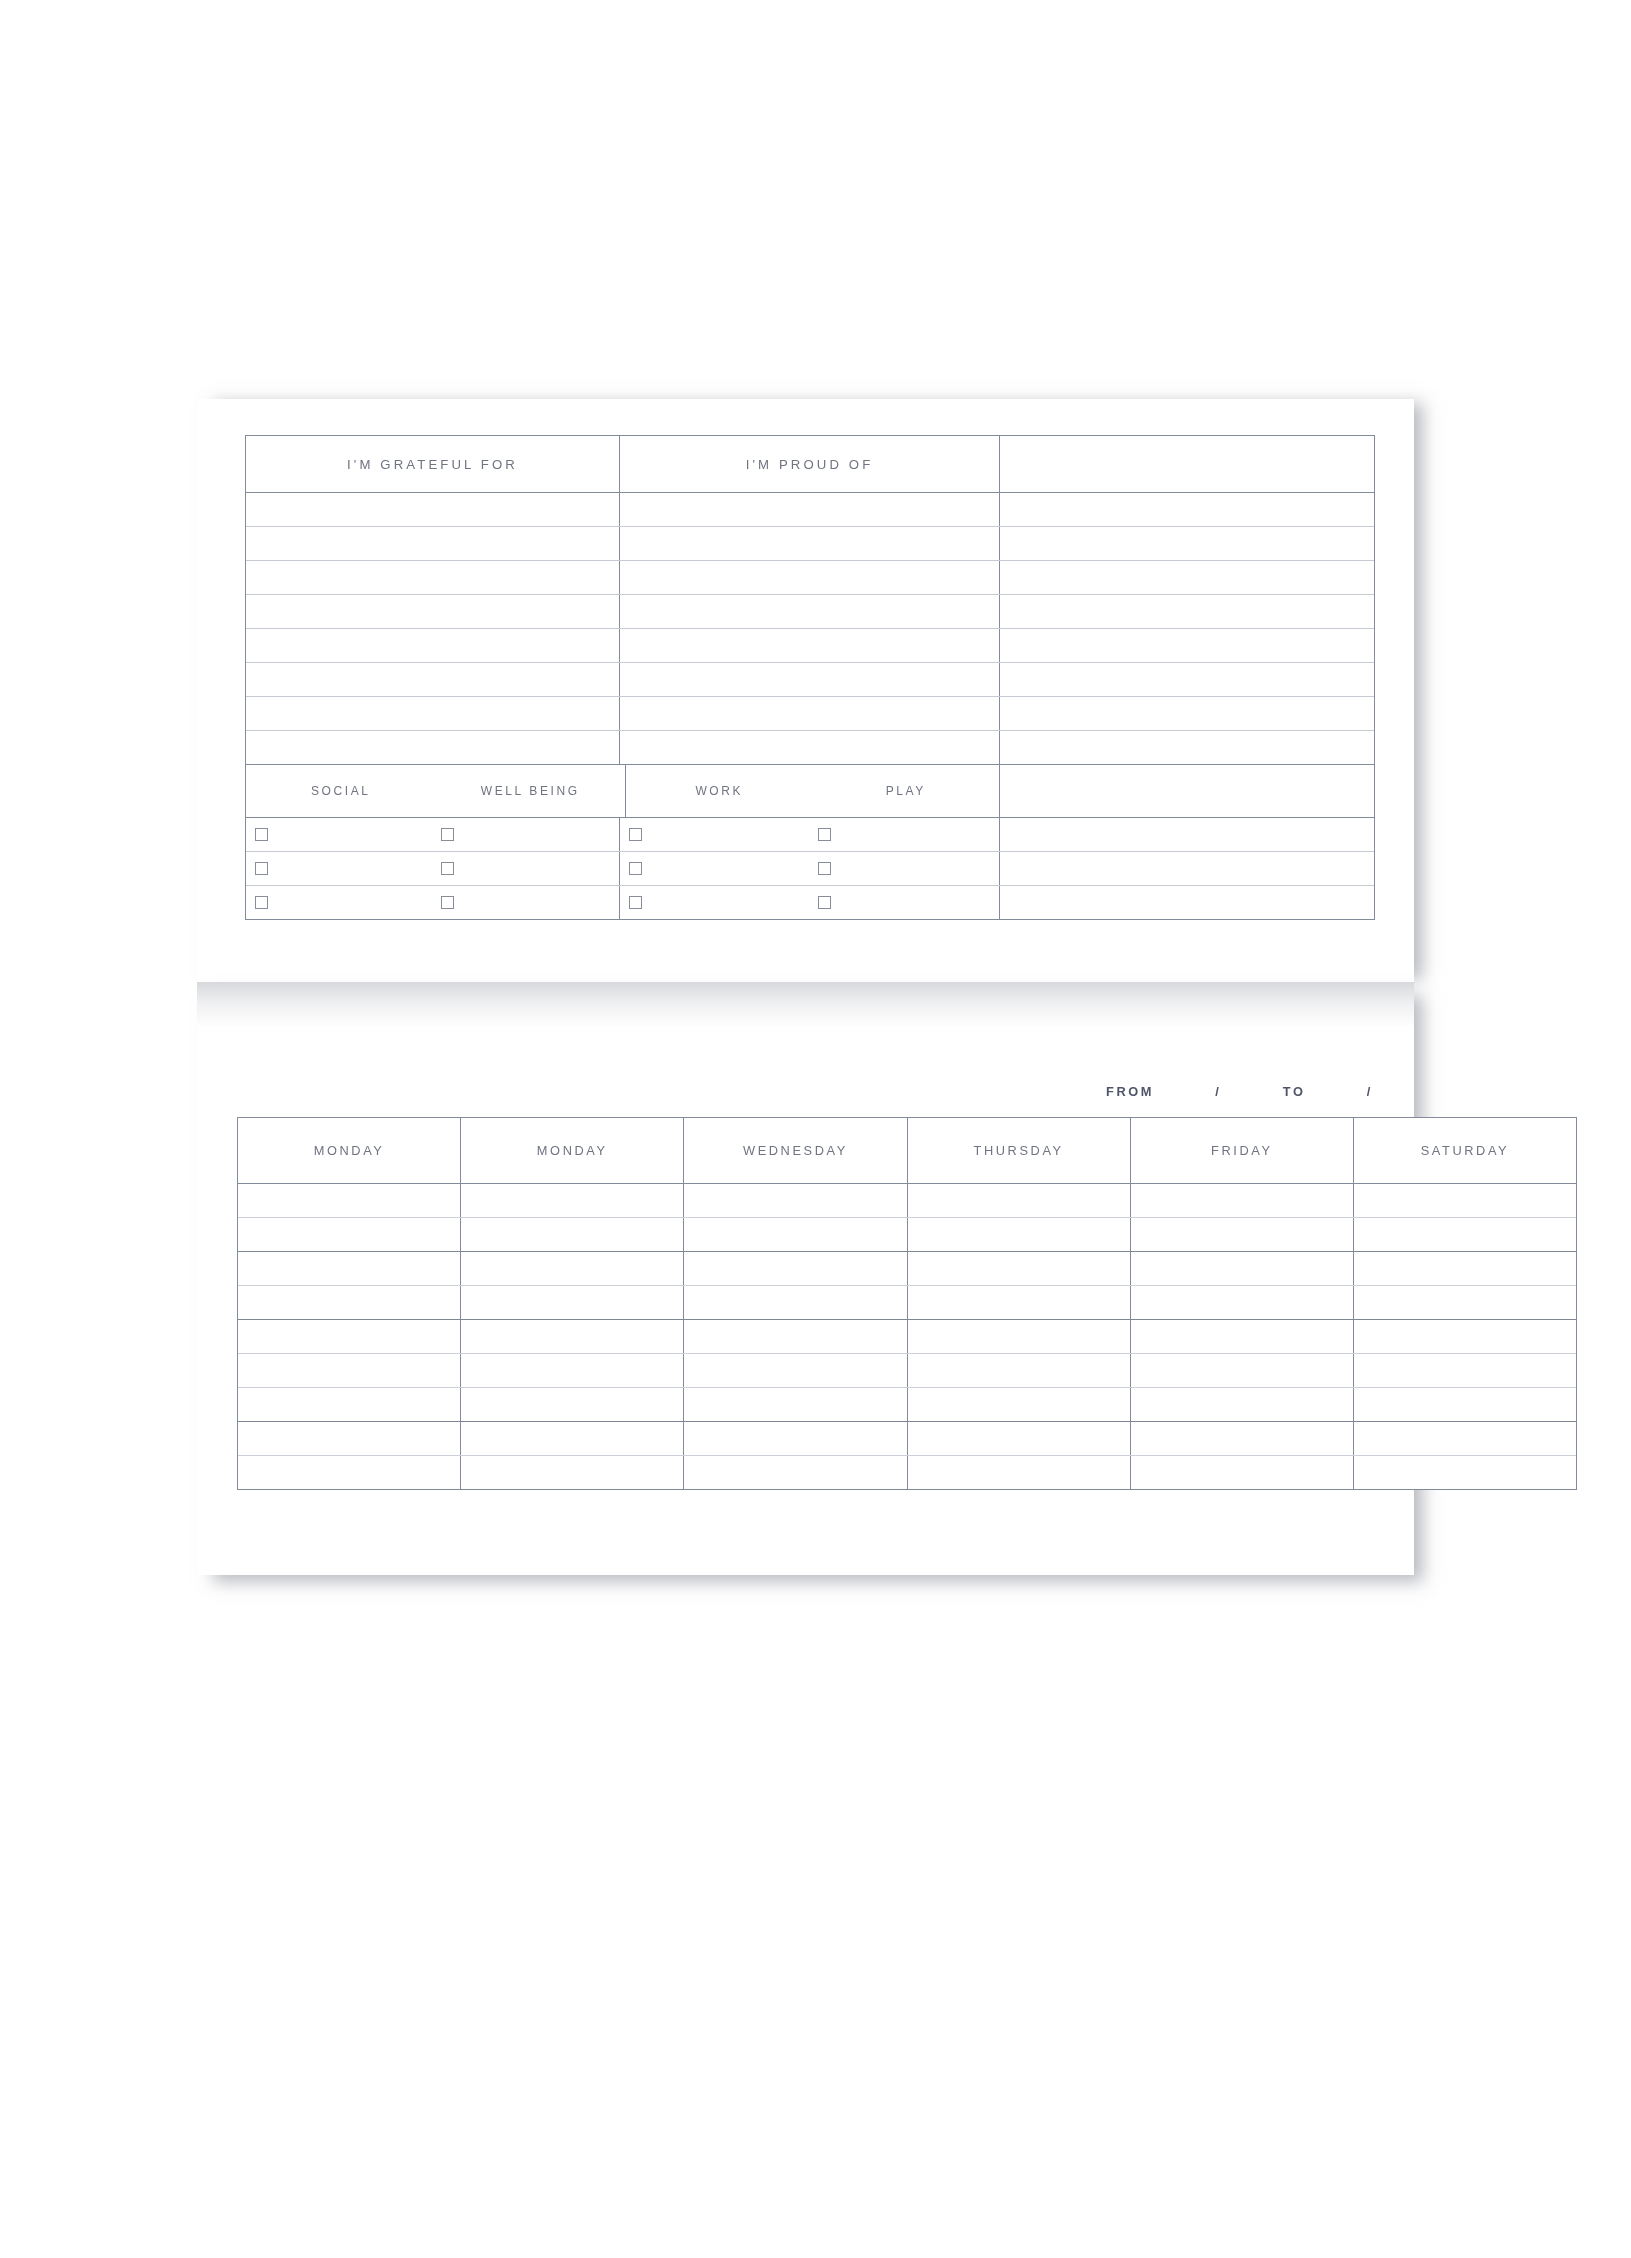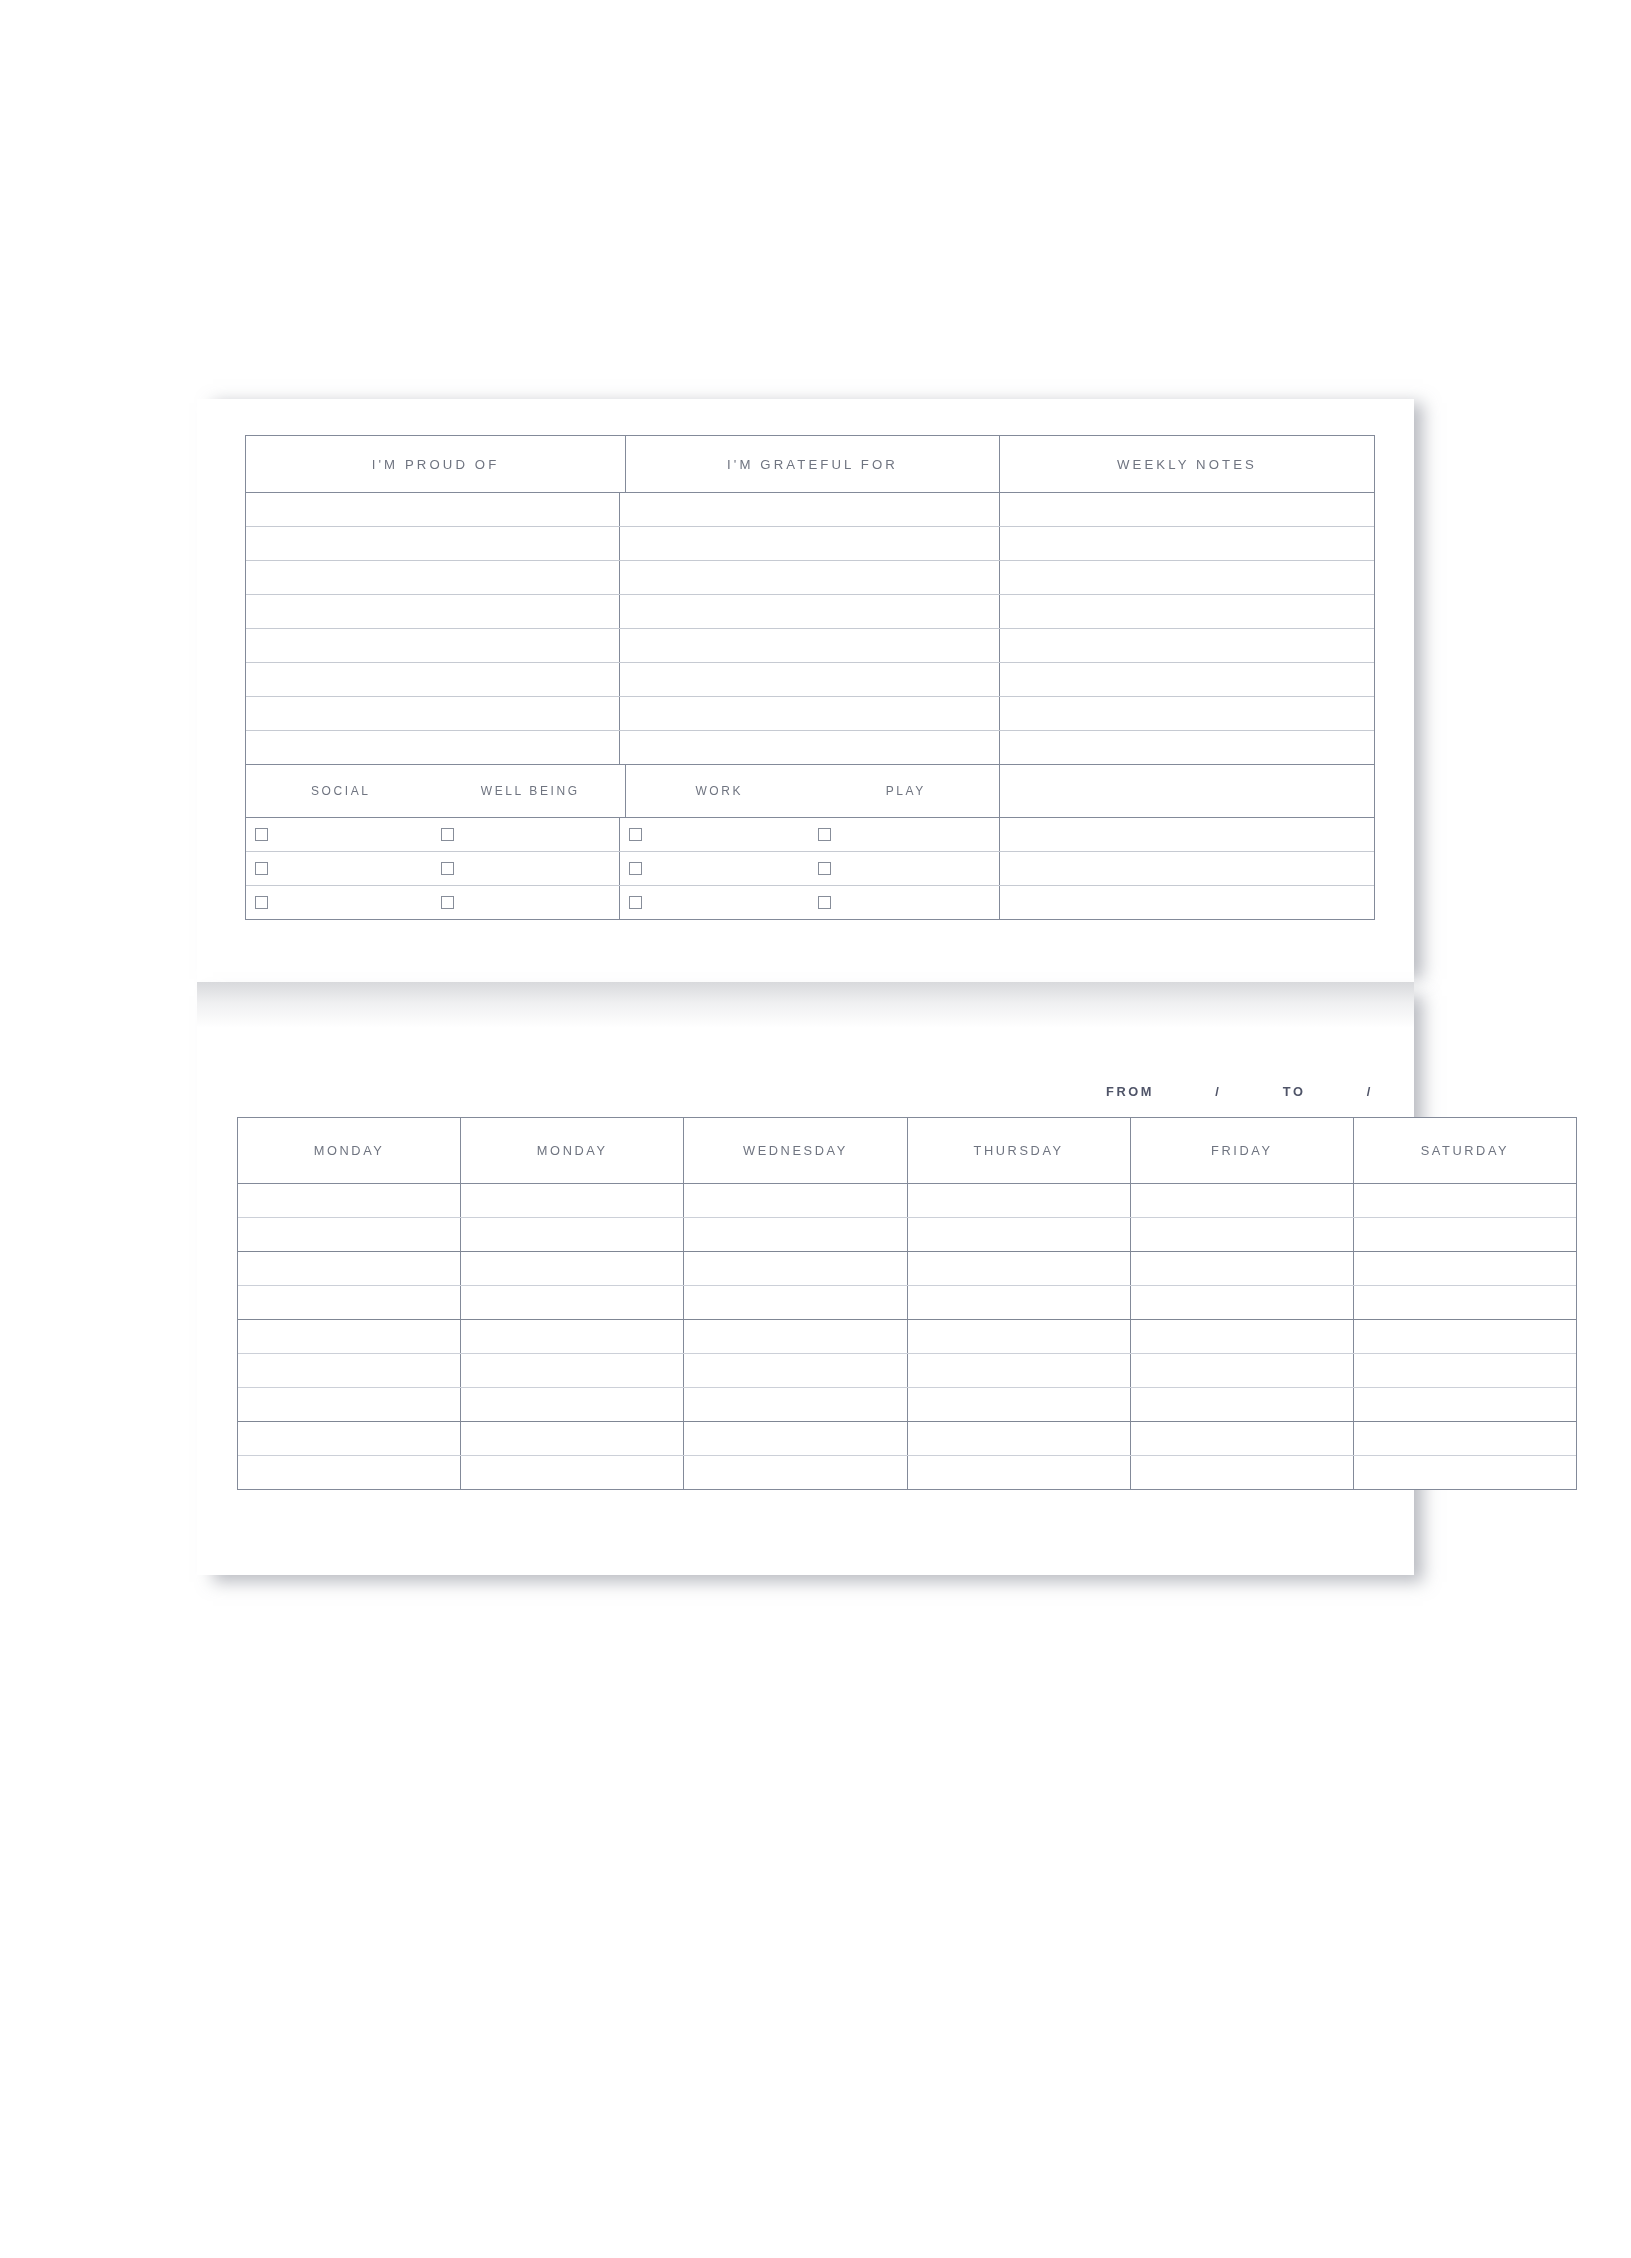--- a/index.html
+++ b/index.html
@@ -60,23 +60,22 @@
 </style>
 </head>
 <body>
 
 <div id="canvas">
 
   <div class="sheet" id="sheet1">
     <div class="tbl" id="t1">
 
       <div class="row hrow">
+        <div class="cell c1 hcell">I'M GRATEFUL FOR</div>
         <div class="cell c2 hcell">I'M PROUD OF</div>
-        <div class="cell c1 hcell">I'M GRATEFUL FOR</div>
-        <div class="cell c3 hcell">WEEKLY NOTES</div>
       </div>
 
       <div class="row wrow">
           <div class="cell c1"></div>
           <div class="cell c2"></div>
           <div class="cell c3"></div>
         </div>
       <div class="row wrow">
           <div class="cell c1"></div>
           <div class="cell c2"></div>

